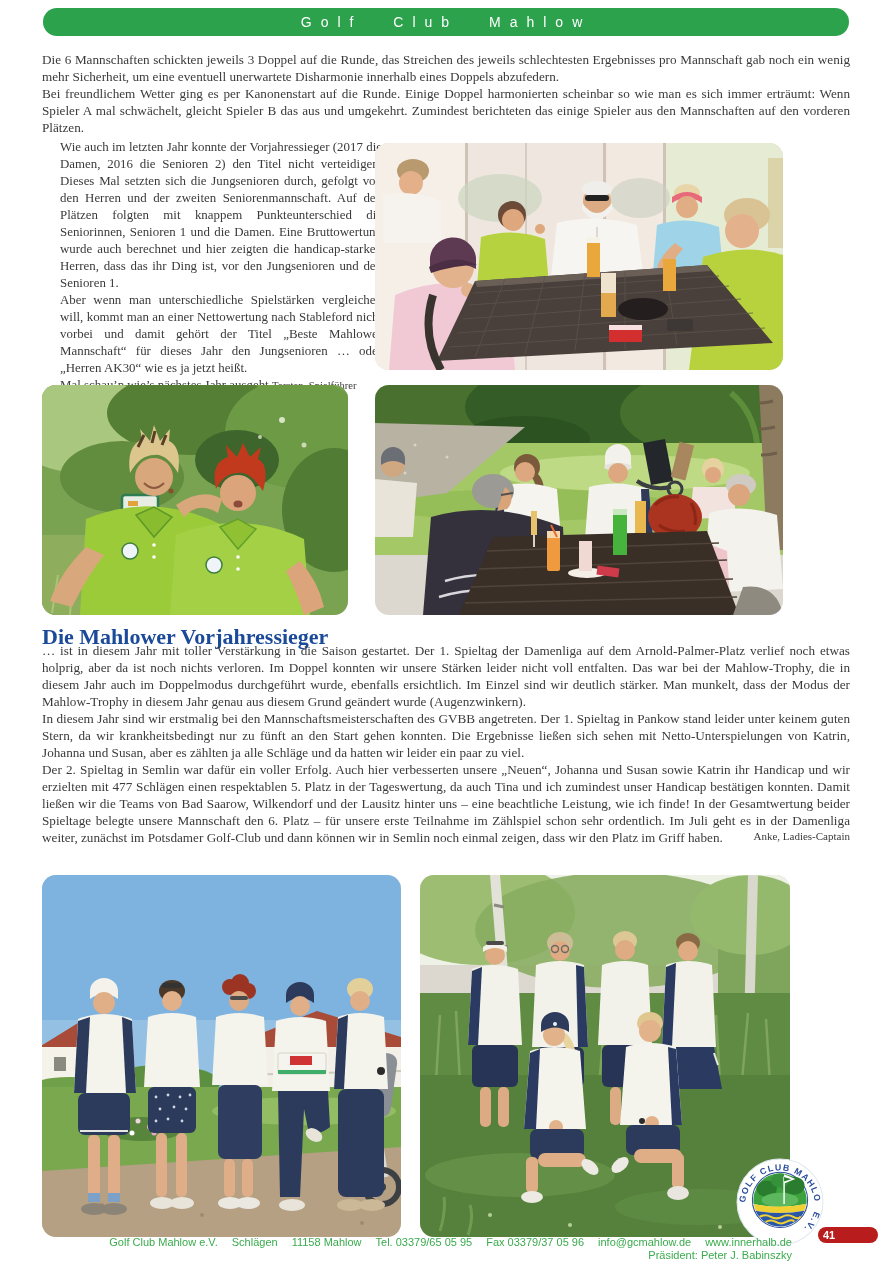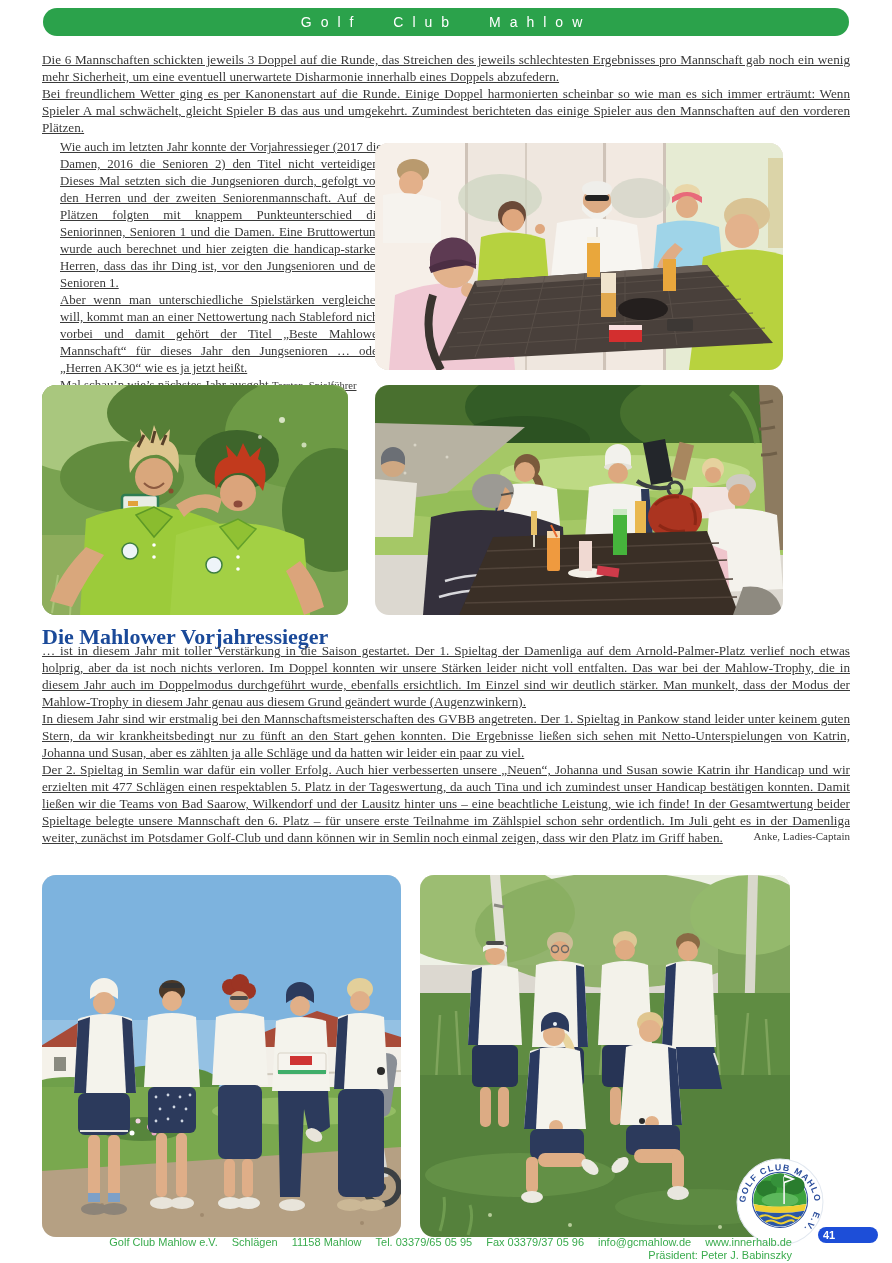--- a/index.html
+++ b/index.html
@@ -9,21 +9,21 @@
     font-family:"Liberation Serif", serif;
   }
   .abs{position:absolute;border-radius:14px;}
   
   .header-bar{
     left:43px;top:8px;width:806px;height:28px;background:#2ba24b;
     color:#fff;font-family:"Liberation Sans",sans-serif;font-size:14px;
     letter-spacing:9px;word-spacing:18px;text-align:center;line-height:29px;
   }
   
-  .body-text{font-size:13.2px;line-height:17px;text-align:justify;text-decoration:underline;}
+  .body-text{font-size:13.2px;line-height:17px;text-align:justify;}
   .body-text p{margin:0;}
   .intro{left:42px;top:51px;width:808px;}
   .col{left:60px;top:139px;width:322px;font-size:12.9px;line-height:17px;}
   .closing{display:flex;justify-content:flex-start;align-items:baseline;}
   .sig{font-size:10.6px;white-space:nowrap;}
   .ladies-heading{
     left:42px;top:624px;font-size:22px;font-weight:bold;color:#1b4a99;
     font-family:"Liberation Serif",serif;
   }
   .ladies-text{left:42px;top:642px;width:808px;}
@@ -42,21 +42,21 @@
   
   .footer-line1{
     top:1236px;right:100px;display:flex;gap:14px;white-space:nowrap;
     font-family:"Liberation Sans",sans-serif;font-size:11px;color:#3aab4d;
   }
   .footer-line2{
     top:1249px;right:100px;text-align:left;
     font-family:"Liberation Sans",sans-serif;font-size:11px;color:#3aab4d;
   }
   .page-badge{
-    left:818px;top:1227px;width:60px;height:16px;background:#1d4ed8;
+    left:818px;top:1227px;width:60px;height:16px;background:#b91c1c;
     color:#fff;font-family:"Liberation Sans",sans-serif;font-size:11px;
     font-weight:bold;line-height:16px;padding-left:5px;box-sizing:border-box;
   }
 </style>
 </head>
 <body>
 
 <div class="abs header-bar">
   <span>Golf Club Mahlow</span>
 </div>

